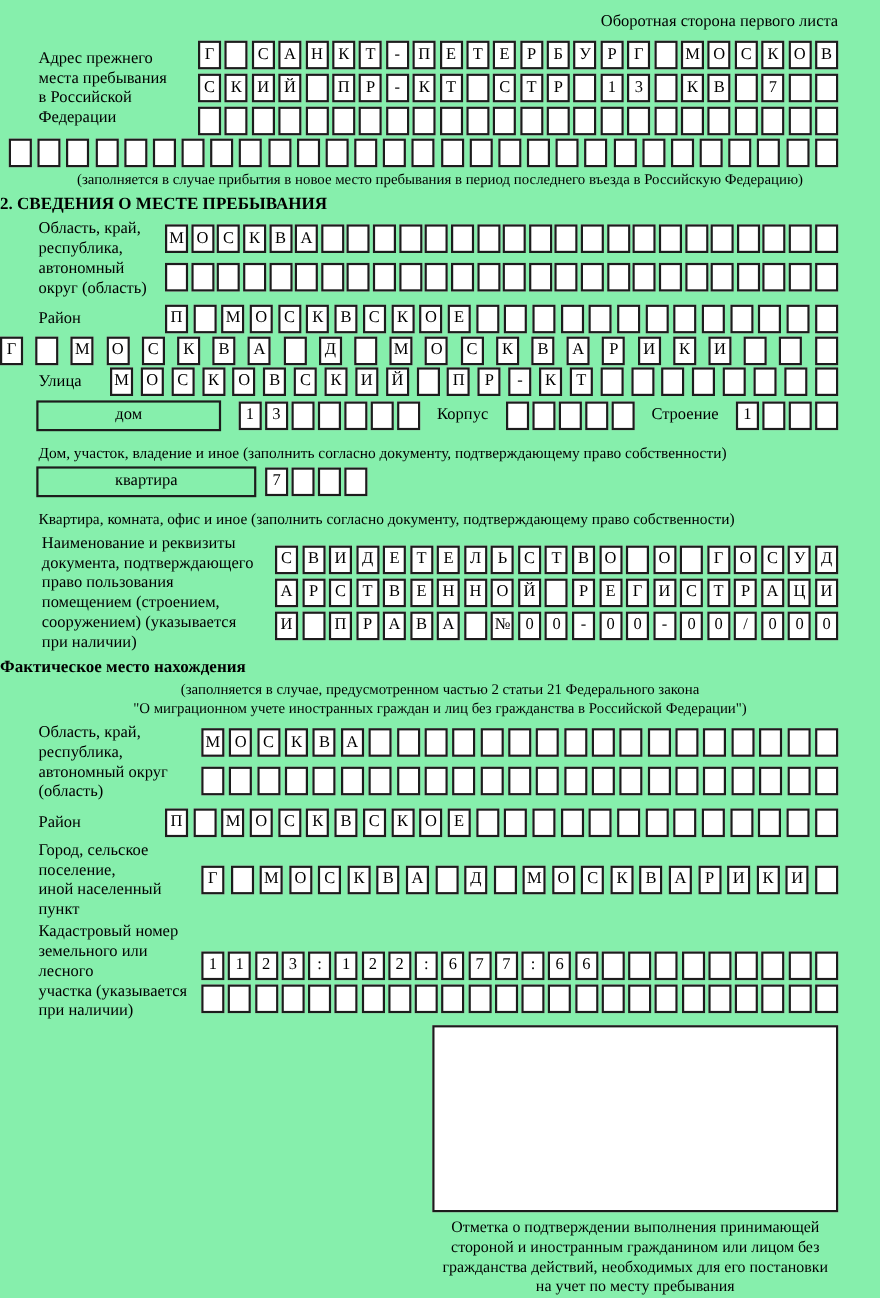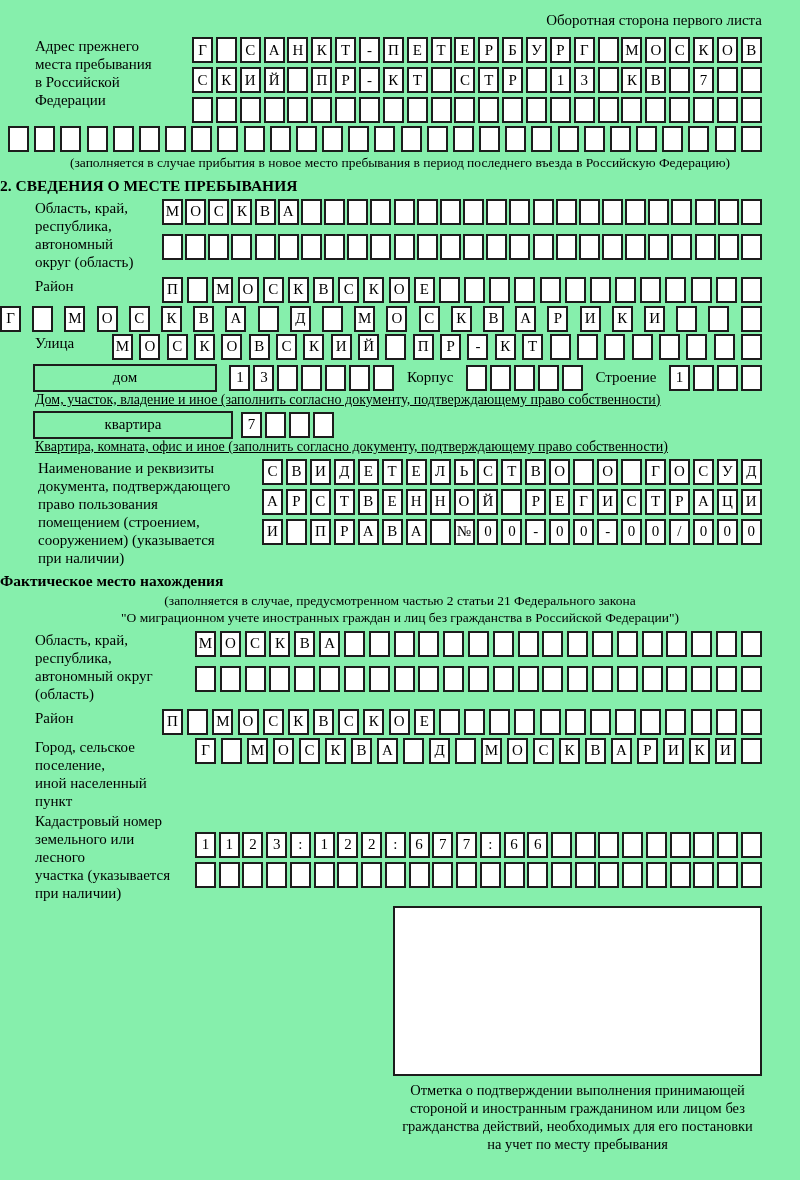--- a/index.html
+++ b/index.html
@@ -4,35 +4,35 @@
 <style>
   html,body{margin:0;padding:0;background:#fff;}
   .page{
     position:relative;width:800px;height:1180px;box-sizing:border-box;
     padding-top:12px;overflow:hidden;color:#000;background:#86efac;
     font-family:"Liberation Serif","DejaVu Serif",serif;font-size:15px;
   }
   .hdr{text-align:right;padding-right:38px;font-size:15px;}
   .h2{font-weight:bold;text-align:left;font-size:15.5px;margin-top:5px;}
   .smallnote{font-size:13.5px;text-align:center;margin-top:3px;white-space:pre-line;line-height:1.25;}
-  .leftnote{font-size:14px;padding-left:35px;margin-top:0;text-decoration:underline;}
-  .crow{display:flex;align-items:flex-start;gap:12px;}
+  .leftnote{font-size:14px;padding-left:35px;margin-top:13px;}
+  .crow{display:flex;align-items:center;}
   .lbl{box-sizing:border-box;padding-left:35px;font-size:15px;line-height:1.2;white-space:pre-line;flex-shrink:0;}
   .w180{width:180px}.w150{width:150px}.w155{width:155px}.w100{width:100px}.w183{width:183px}.w250{width:250px;padding-left:38px;}
   .cells{flex:1;display:flex;justify-content:space-between;margin-right:38px;min-height:26px;}
   .rstack{flex:1;display:flex;flex-direction:column;gap:4px;margin-right:38px;}
   .rstack .cells{flex:none;margin-right:0;width:100%;}
   .rstack.g8{gap:9px;}
   .cell{width:21px;height:26px;border:2px solid #1c1c1c;box-sizing:border-box;
     display:flex;align-items:center;justify-content:center;font-size:15px;flex-shrink:0;background:#fff;}
   .cells.fixed{flex:none;margin-right:0;gap:3px;justify-content:flex-start;}
   .domrow{display:flex;align-items:center;justify-content:space-between;margin:4px 38px 0 33px;}
   .kvrow{display:flex;align-items:center;gap:8px;margin:3px 38px 0 33px;}
   .widebox{border:2px solid #1c1c1c;height:28px;box-sizing:border-box;display:flex;align-items:center;justify-content:center;font-size:15px;}
-  .widebox.dom{width:184px}.widebox.kv{width:200px}
+  .widebox.dom{width:168px}.widebox.kv{width:200px}
   .inl{font-size:15px;white-space:nowrap;}
   .stayrow{display:flex;align-items:center;margin:4px 38px 0 35px;font-size:15px;}
   .cb{width:22px;height:27px;border:2px solid #1c1c1c;box-sizing:border-box;display:flex;align-items:center;justify-content:center;font-size:15px;flex-shrink:0;}
   .ml8{margin-left:8px}.ml10{margin-left:10px}.ml12{margin-left:12px}.ml16{margin-left:16px}.ml22{margin-left:22px}.ml26{margin-left:26px}
   .choosenote{font-size:13.5px;margin-left:185px;width:300px;text-align:center;margin-top:1px;}
   .mt2{margin-top:2px}.mt3{margin-top:3px}.mt4{margin-top:4px}.mt6{margin-top:6px}.mt12{margin-top:8px}
   .fullrow{display:flex;justify-content:space-between;margin:3px 38px 0 8px;}
   .stampwrap{margin:4px 38px 0 393px;}
   .stampbox{border:2px solid #1c1c1c;height:170px;box-sizing:border-box;background:#fff;}
   .stampcap{margin-top:5px;font-size:14.5px;text-align:center;white-space:pre-line;line-height:1.25;}

